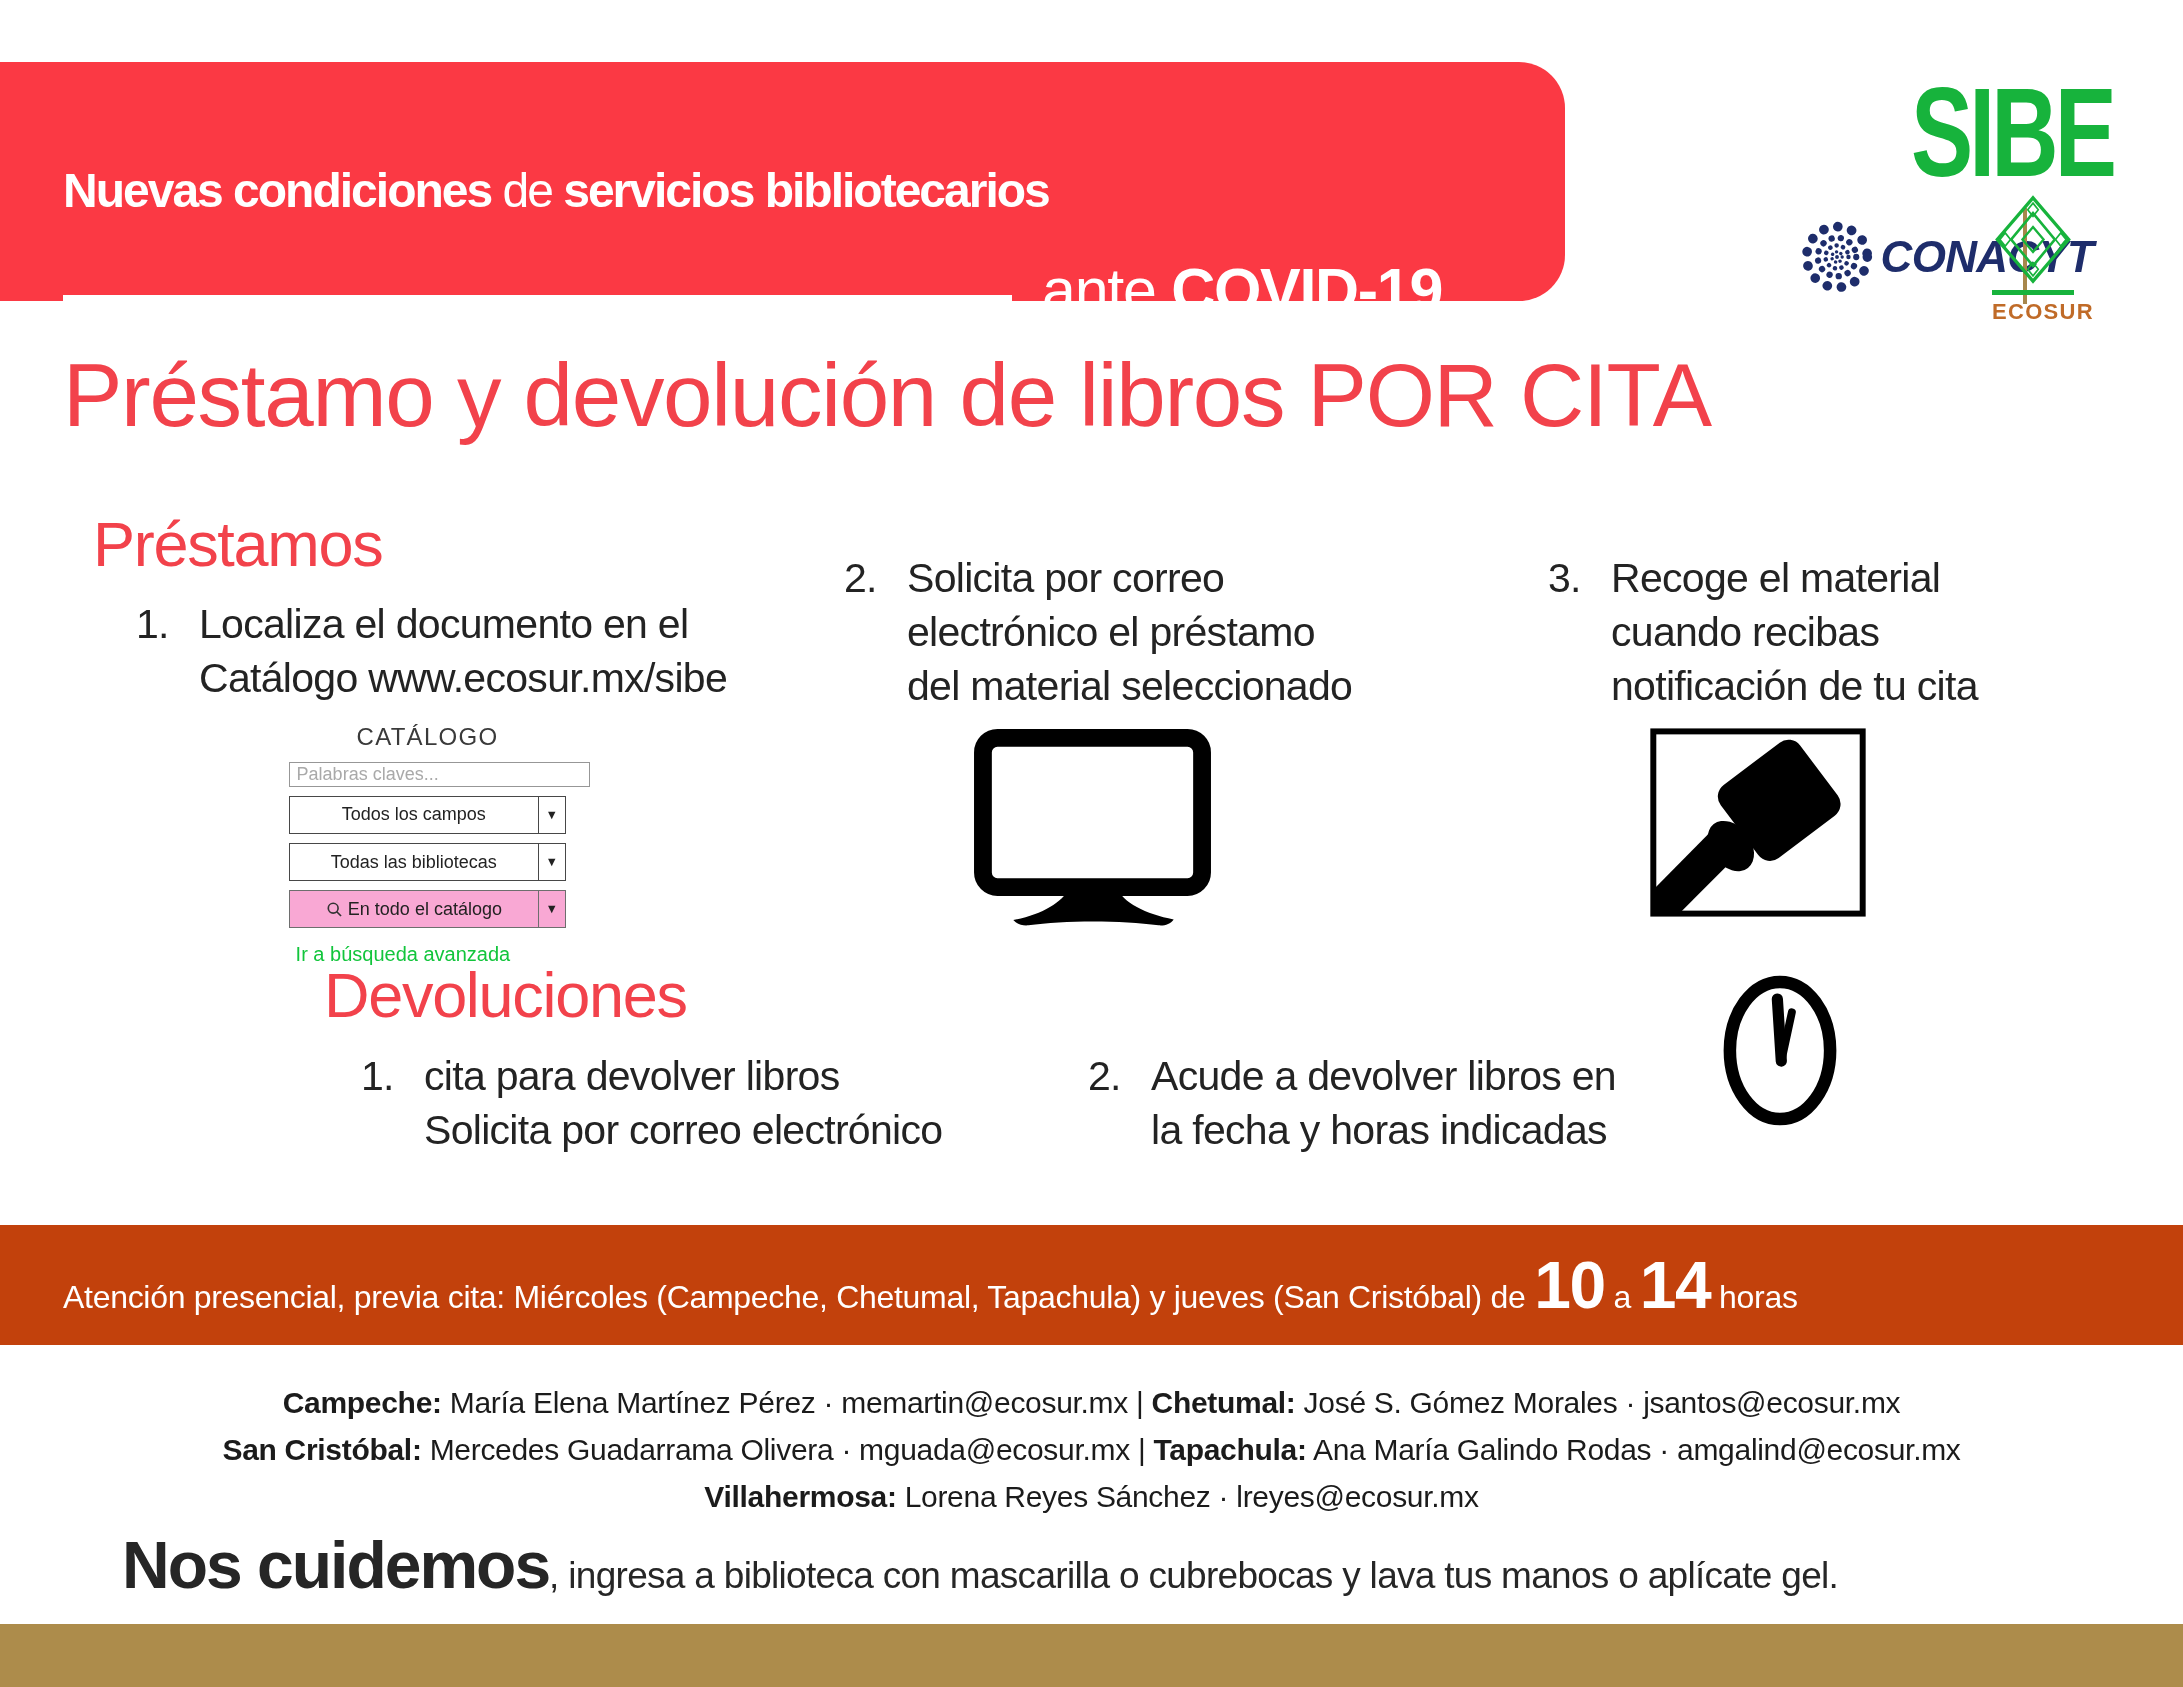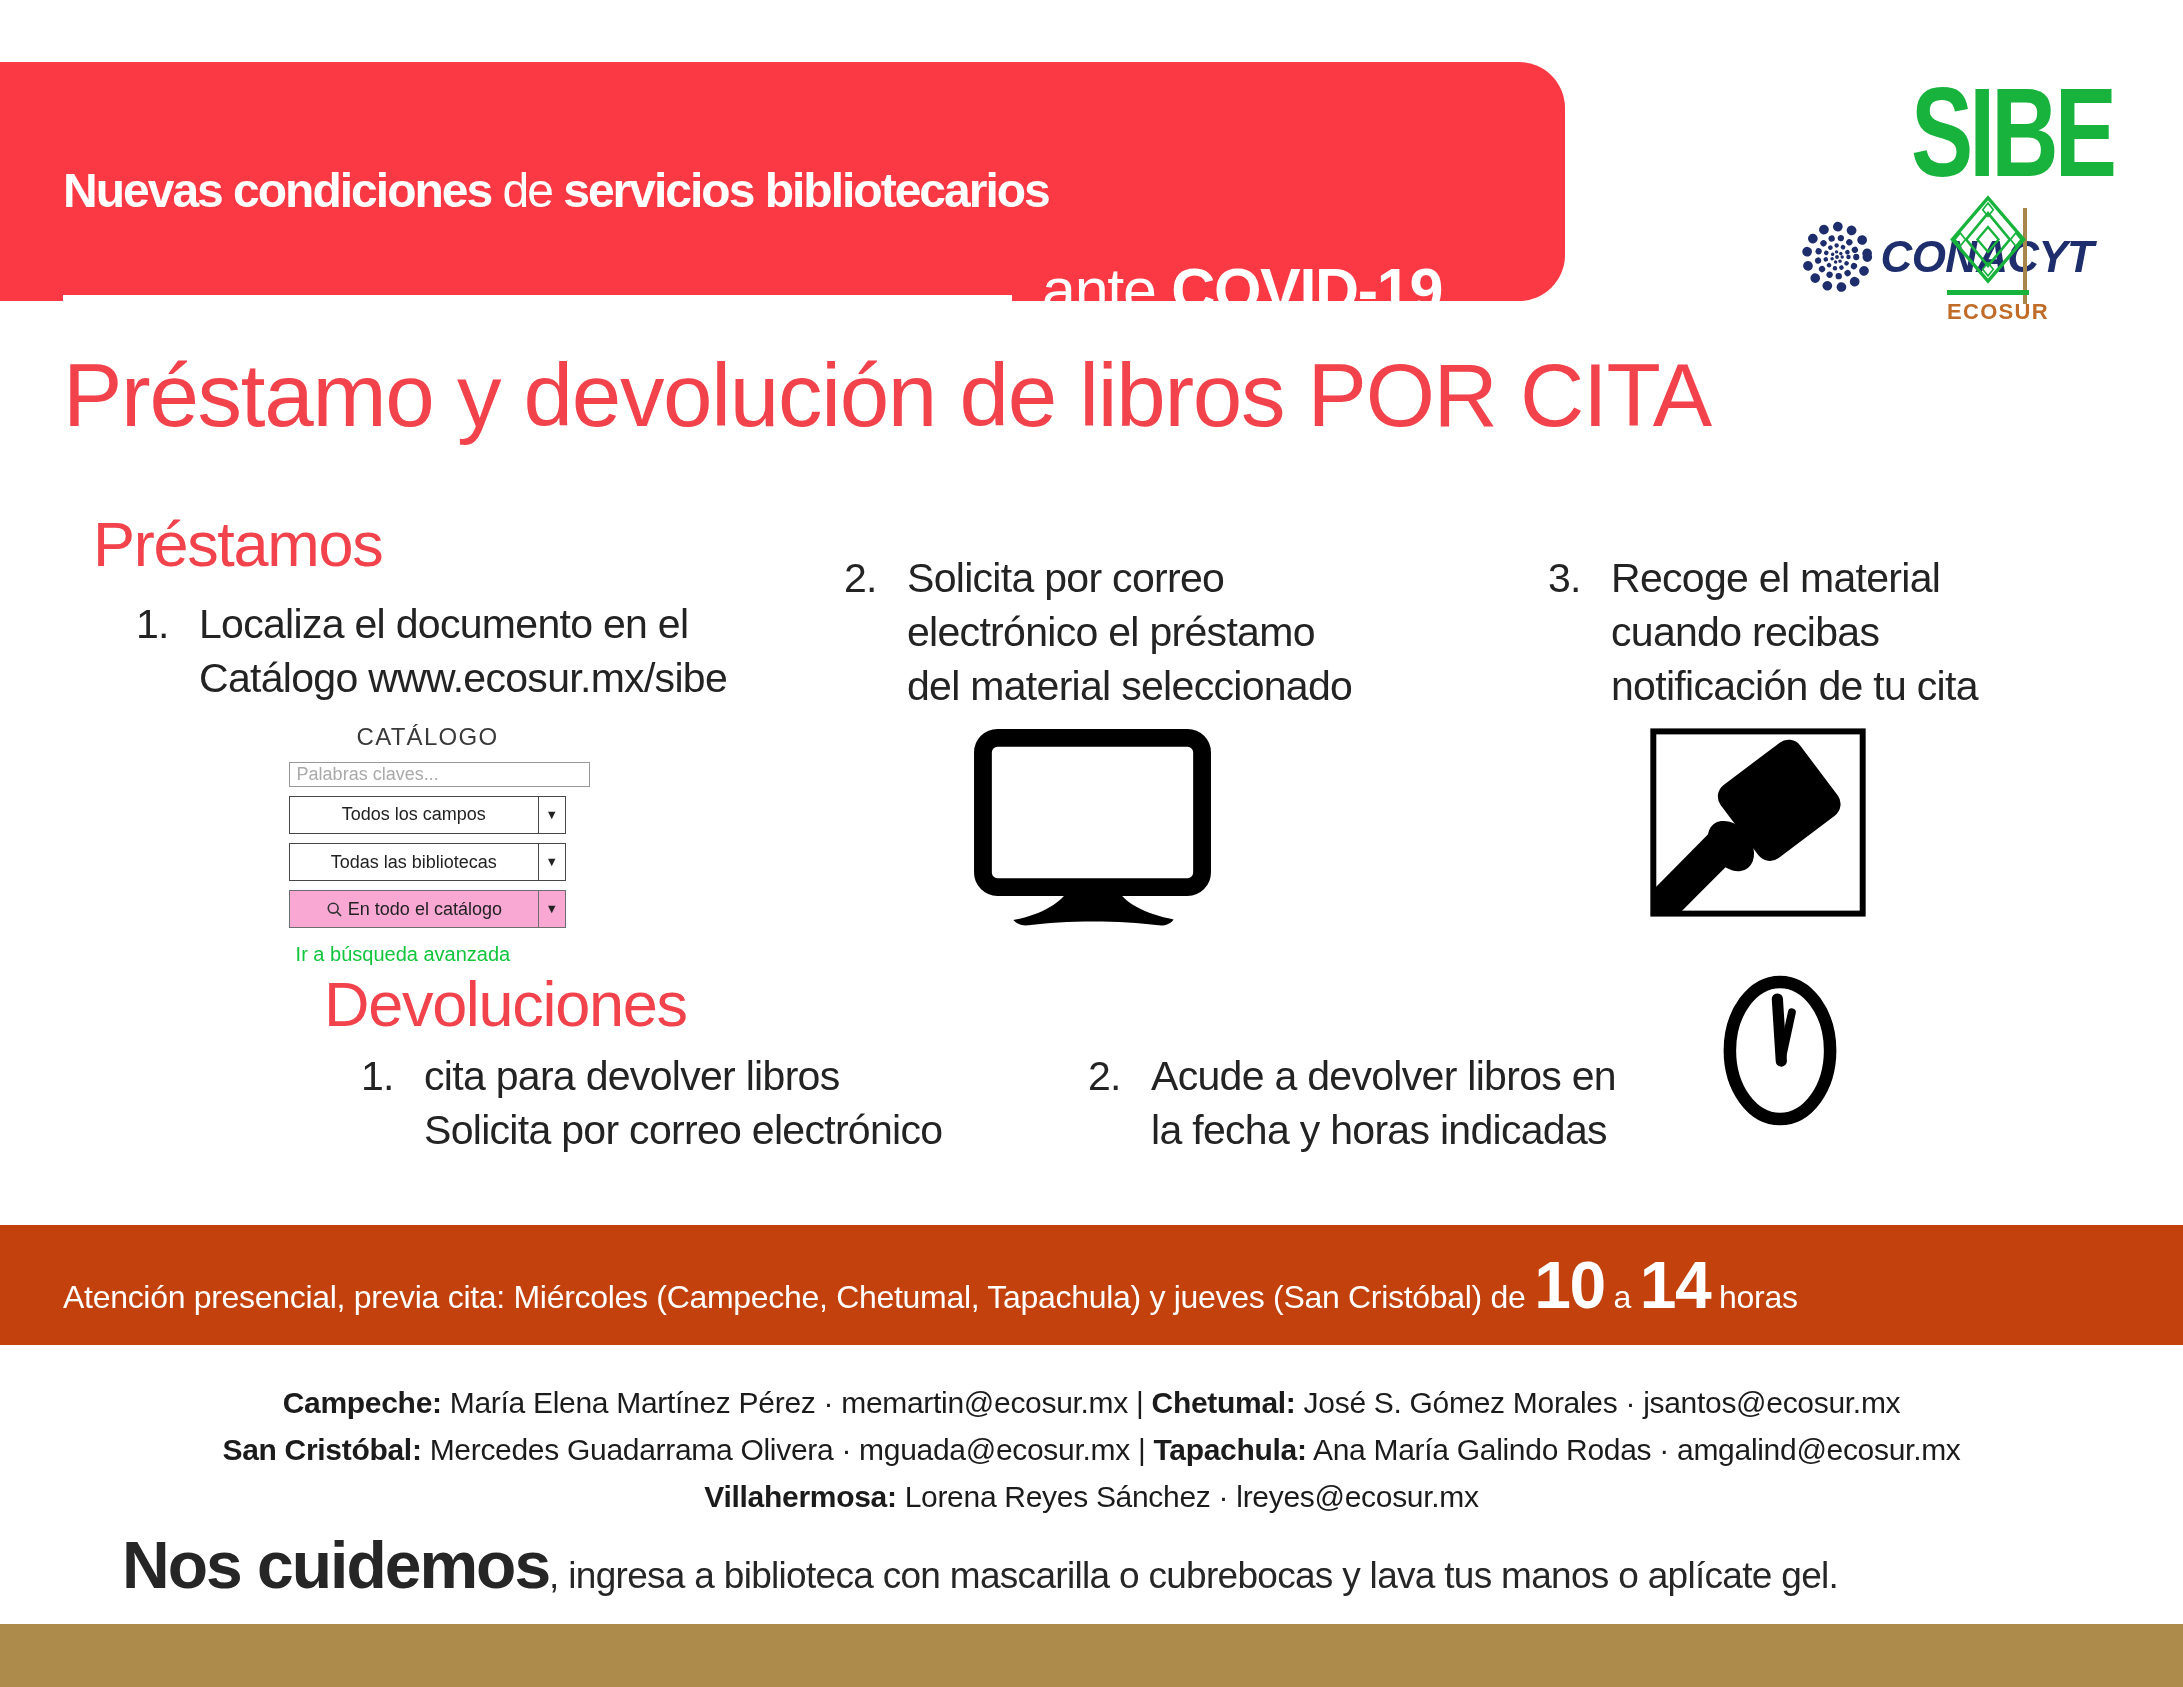--- a/index.html
+++ b/index.html
@@ -36,37 +36,37 @@
     position:absolute;left:1911px;top:70px;
     font-size:126px;font-weight:bold;letter-spacing:-5.3px;line-height:1;
     color:#17B33C;transform:scaleX(0.74);transform-origin:left top;white-space:nowrap;
   }
   .conacyt{position:absolute;left:1800px;top:220px;display:flex;align-items:center;}
   .conacyt-text{
     font-size:44px;font-weight:bold;font-style:italic;color:#1E2D6B;
     letter-spacing:-0.7px;margin-left:6.6px;
   }
   .logo-divider{position:absolute;left:2023px;top:208px;width:4px;height:96px;background:#A8874C;}
-  .ecosur{position:absolute;left:1947px;top:195px;width:82px;text-align:right;}
+  .ecosur{position:absolute;left:1992px;top:195px;width:82px;text-align:right;}
   .ecosur-bar{width:82px;height:5.3px;background:#17B33C;margin-top:4px;}
   .ecosur-text{
     display:block;font-size:22px;font-weight:600;color:#C06B28;letter-spacing:1.3px;margin-top:4px;
   }
 
   
   .page-title{
     position:absolute;left:63px;top:344px;margin:0;
     font-size:89px;font-weight:normal;letter-spacing:-1.3px;color:#F2424B;white-space:nowrap;
   }
   .section-heading{
     position:absolute;margin:0;font-size:63px;font-weight:normal;
     letter-spacing:-1.3px;color:#F2424B;white-space:nowrap;
   }
   .prestamos-heading{left:93px;top:508px;}
-  .devoluciones-heading{left:324px;top:959px;margin-top:9px;}
+  .devoluciones-heading{left:324px;top:959px;}
 
   .step{position:absolute;display:flex;font-size:41px;letter-spacing:-0.7px;color:#232323;}
   .step-num{width:63px;flex-shrink:0;}
   .step-lines .line{display:block;line-height:54px;}
   .step{line-height:54px;}
   .st1{left:136px;top:597px;}
   .st2{left:844px;top:551px;}
   .st3{left:1548px;top:551px;}
   .dst1{left:361px;top:1049px;}
   .dst2{left:1088px;top:1049px;}

